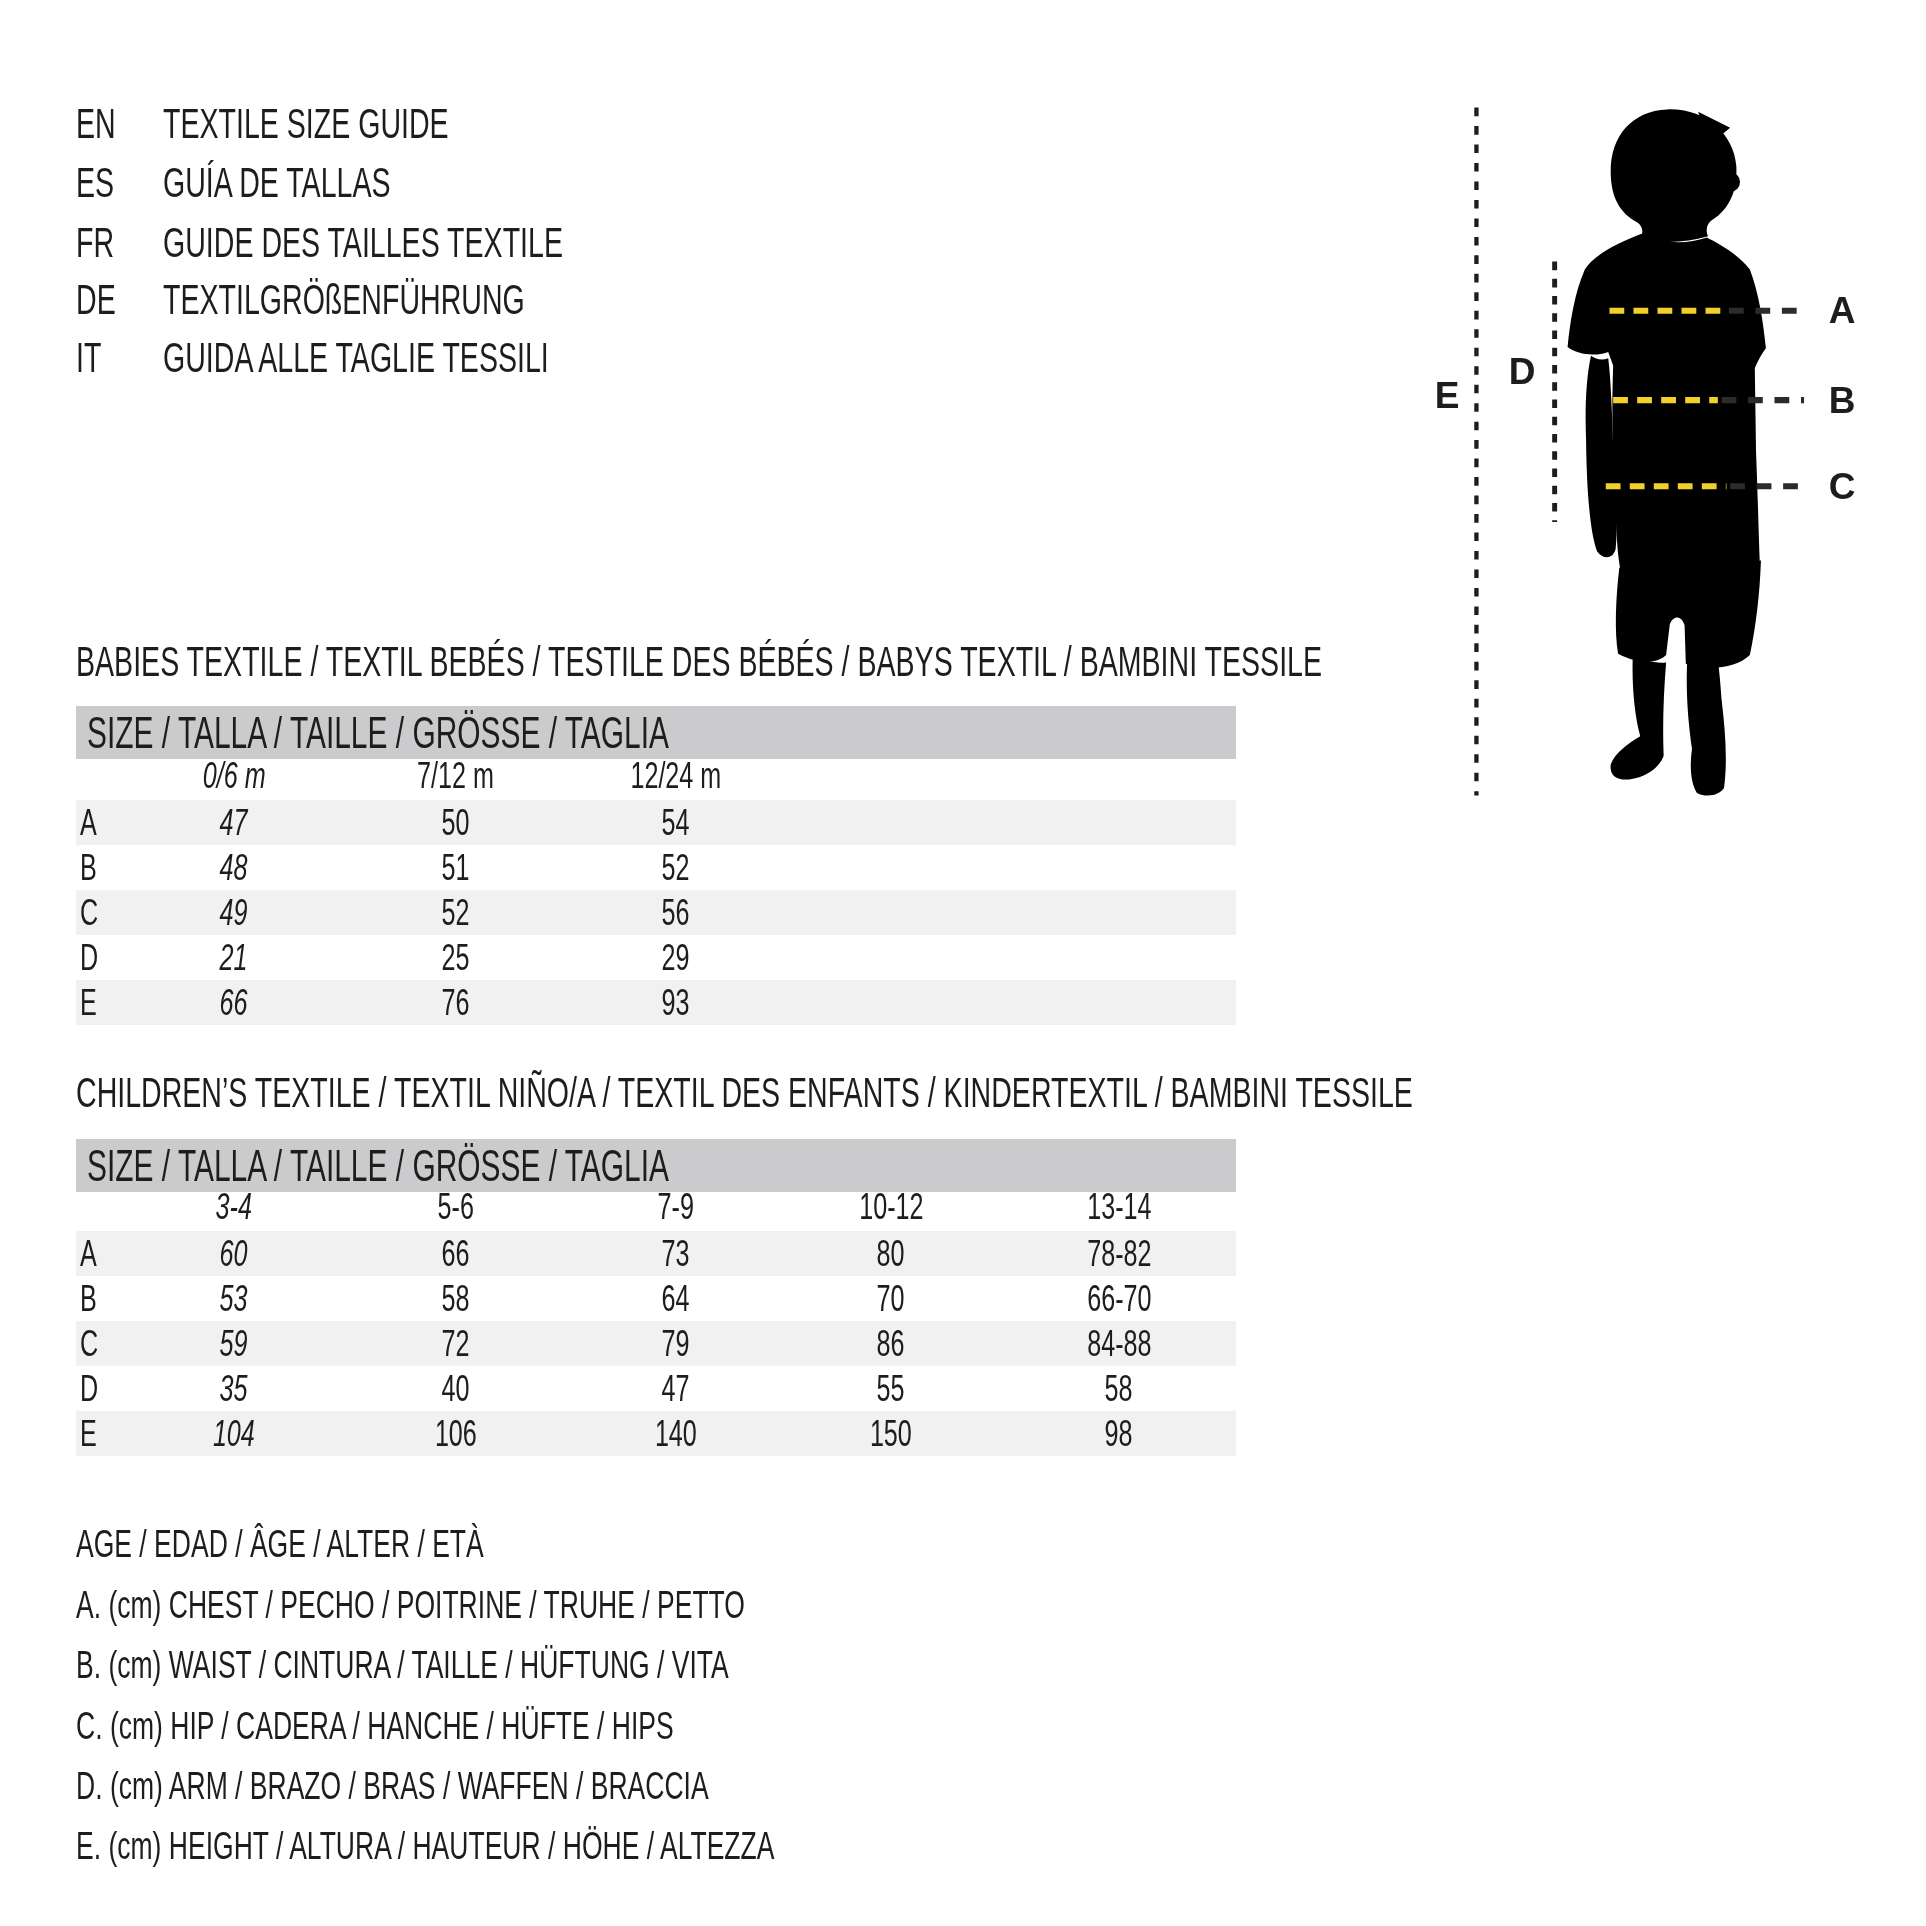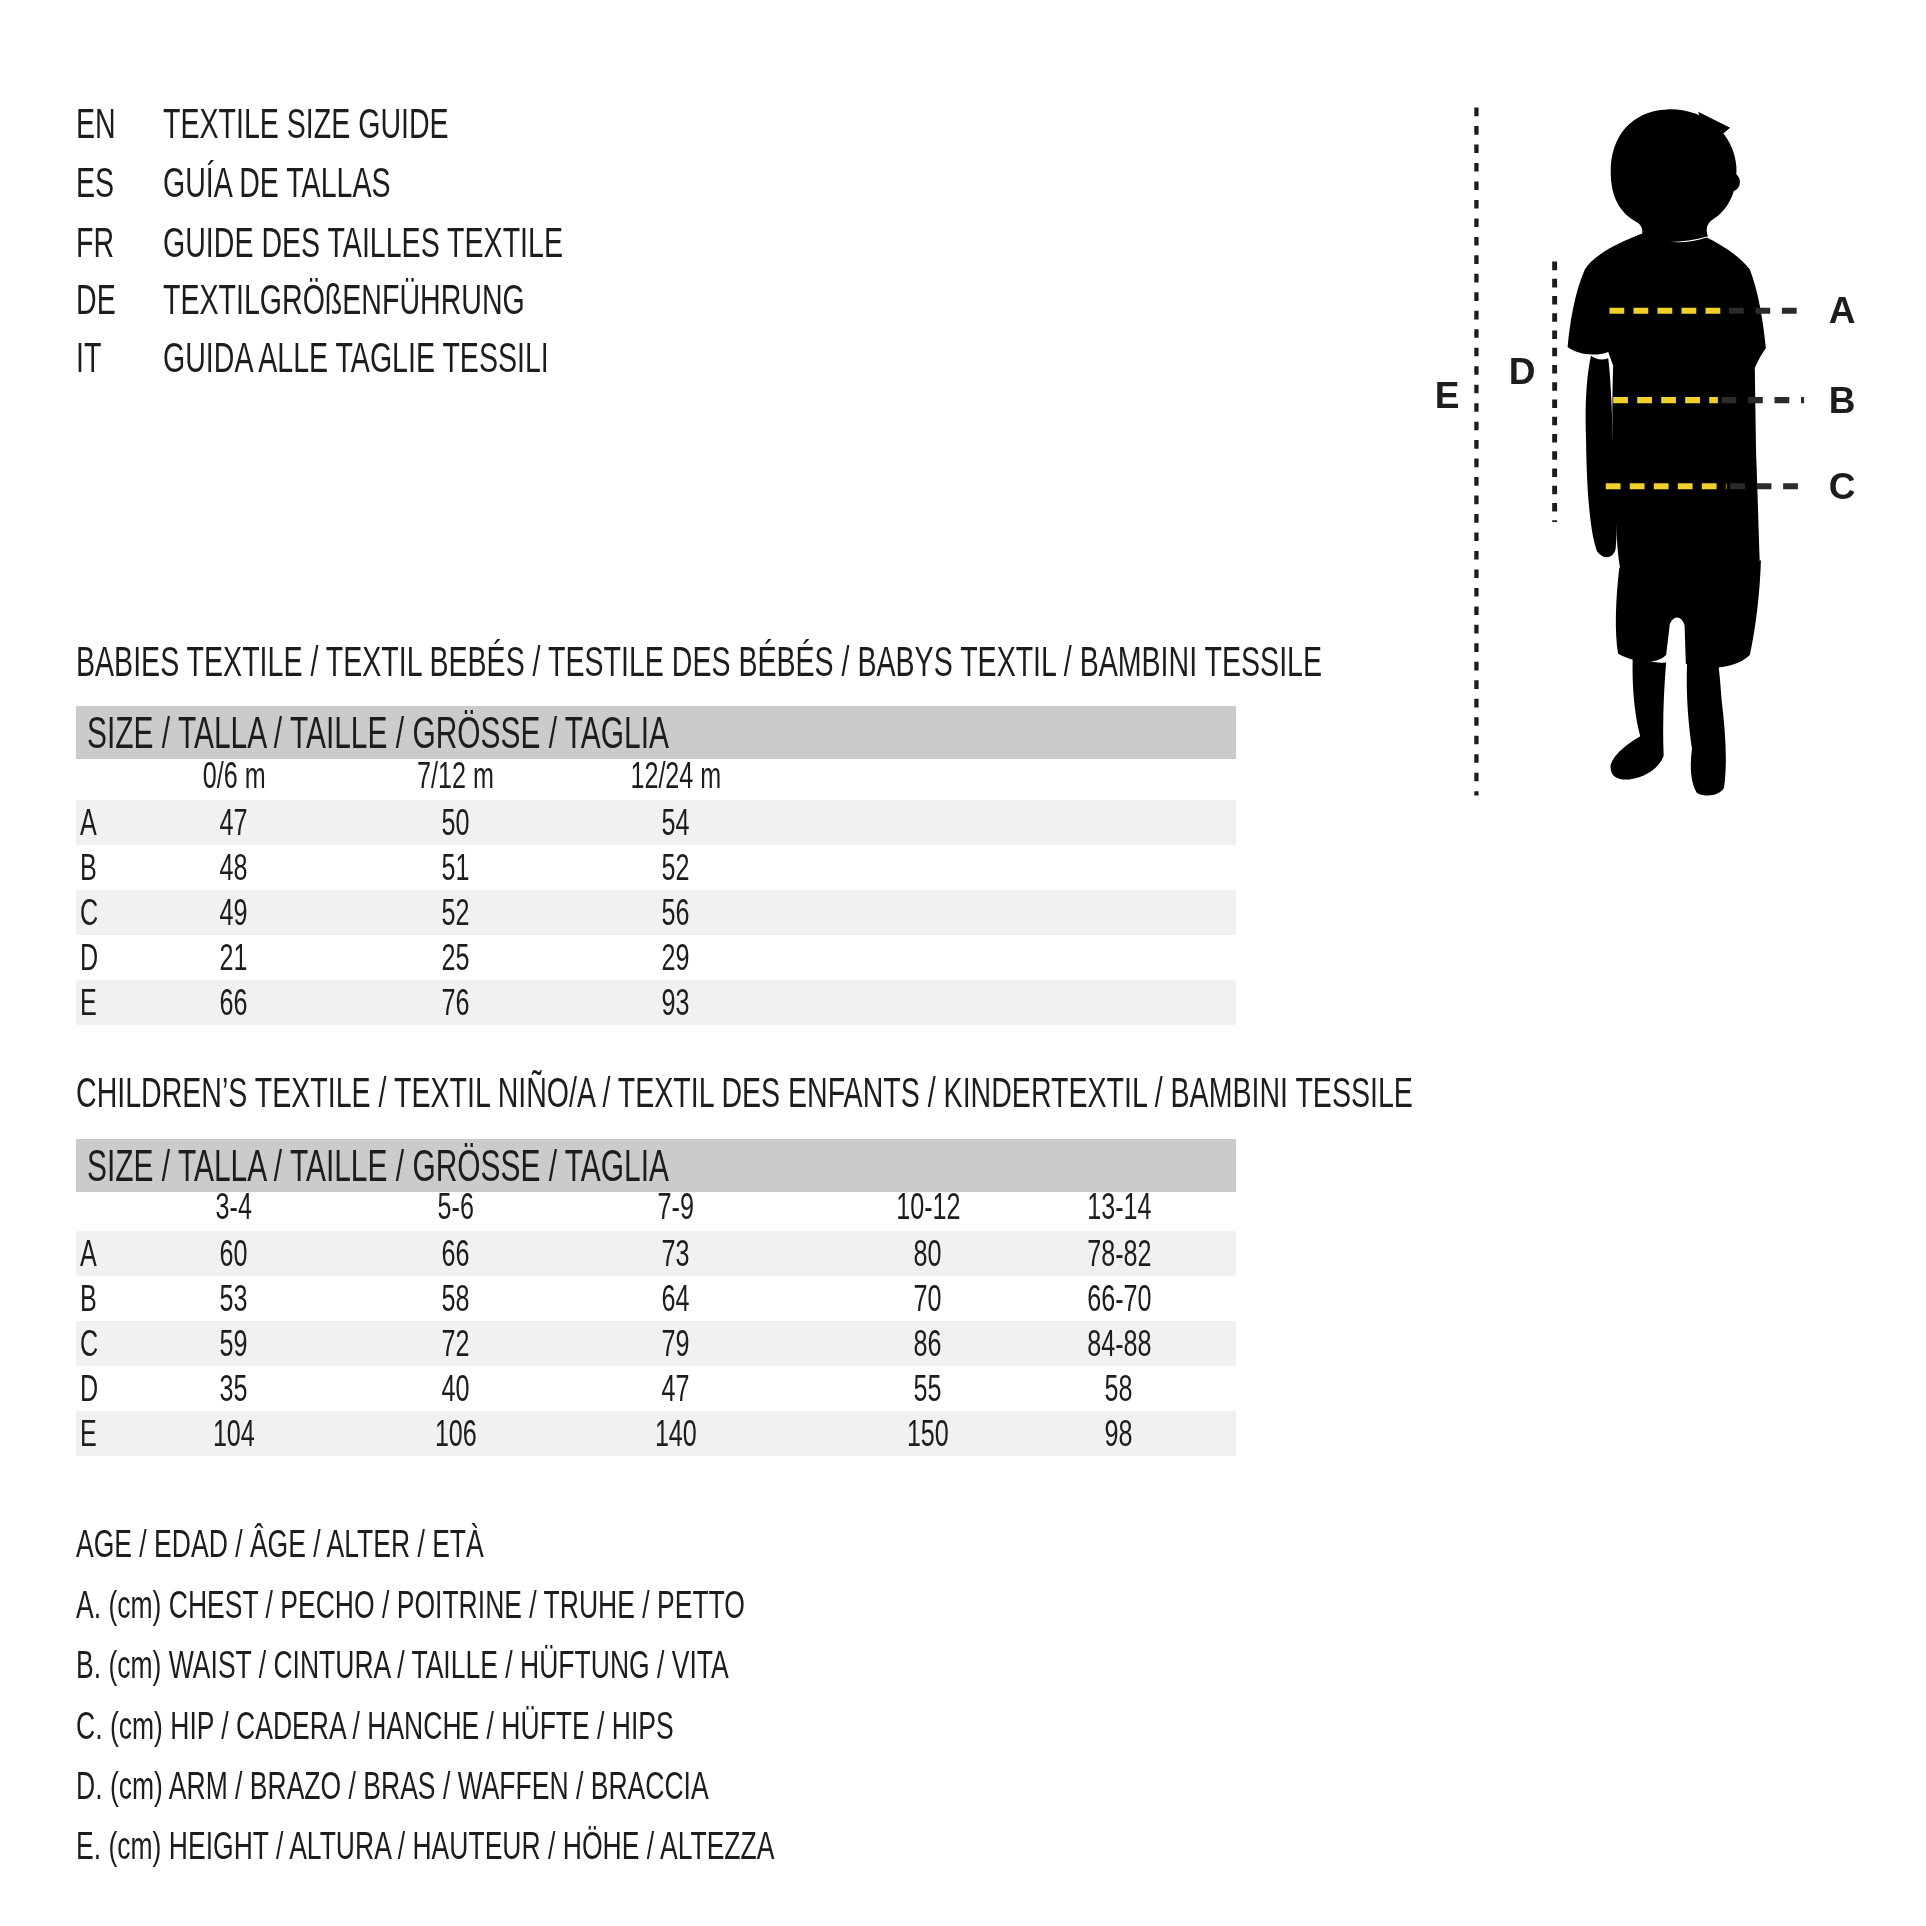--- a/index.html
+++ b/index.html
@@ -19,21 +19,21 @@
 
   
   .tablewrap{position:absolute;left:76px;width:1160px;}
   .size-bar{position:absolute;left:0;width:1160px;height:53px;line-height:53px;
             background:#cbcbcd;font-size:44px;padding-left:11px;box-sizing:border-box;}
   .colrow{position:absolute;left:0;width:1160px;height:48px;line-height:48px;font-size:37px;}
   .trow{position:absolute;left:0;width:1160px;height:45px;line-height:45px;font-size:37px;}
   .trow.odd{background:#f1f1f2;}
   .rlabel{position:absolute;left:3.7px;top:0;height:45px;line-height:inherit;font-size:37px;}
   .tc{position:absolute;top:0;width:148px;height:100%;text-align:center;}
-  .tc.c1{left:84px;} .tc.c2{left:306px;} .tc.c3{left:526px;} .tc.c4{left:778px;} .tc.c5{left:969px;}
+  .tc.c1{left:84px;font-style:italic;} .tc.c2{left:306px;} .tc.c3{left:526px;} .tc.c4{left:741px;} .tc.c5{left:969px;}
 
   
   .legend-row{position:absolute;left:76px;height:49px;line-height:49px;font-size:39px;}
 
   
   .figlabel{position:absolute;font-weight:bold;font-size:37px;transform:translate(-50%,-50%);}
 
   svg{display:block;}
 </style>
 </head>

